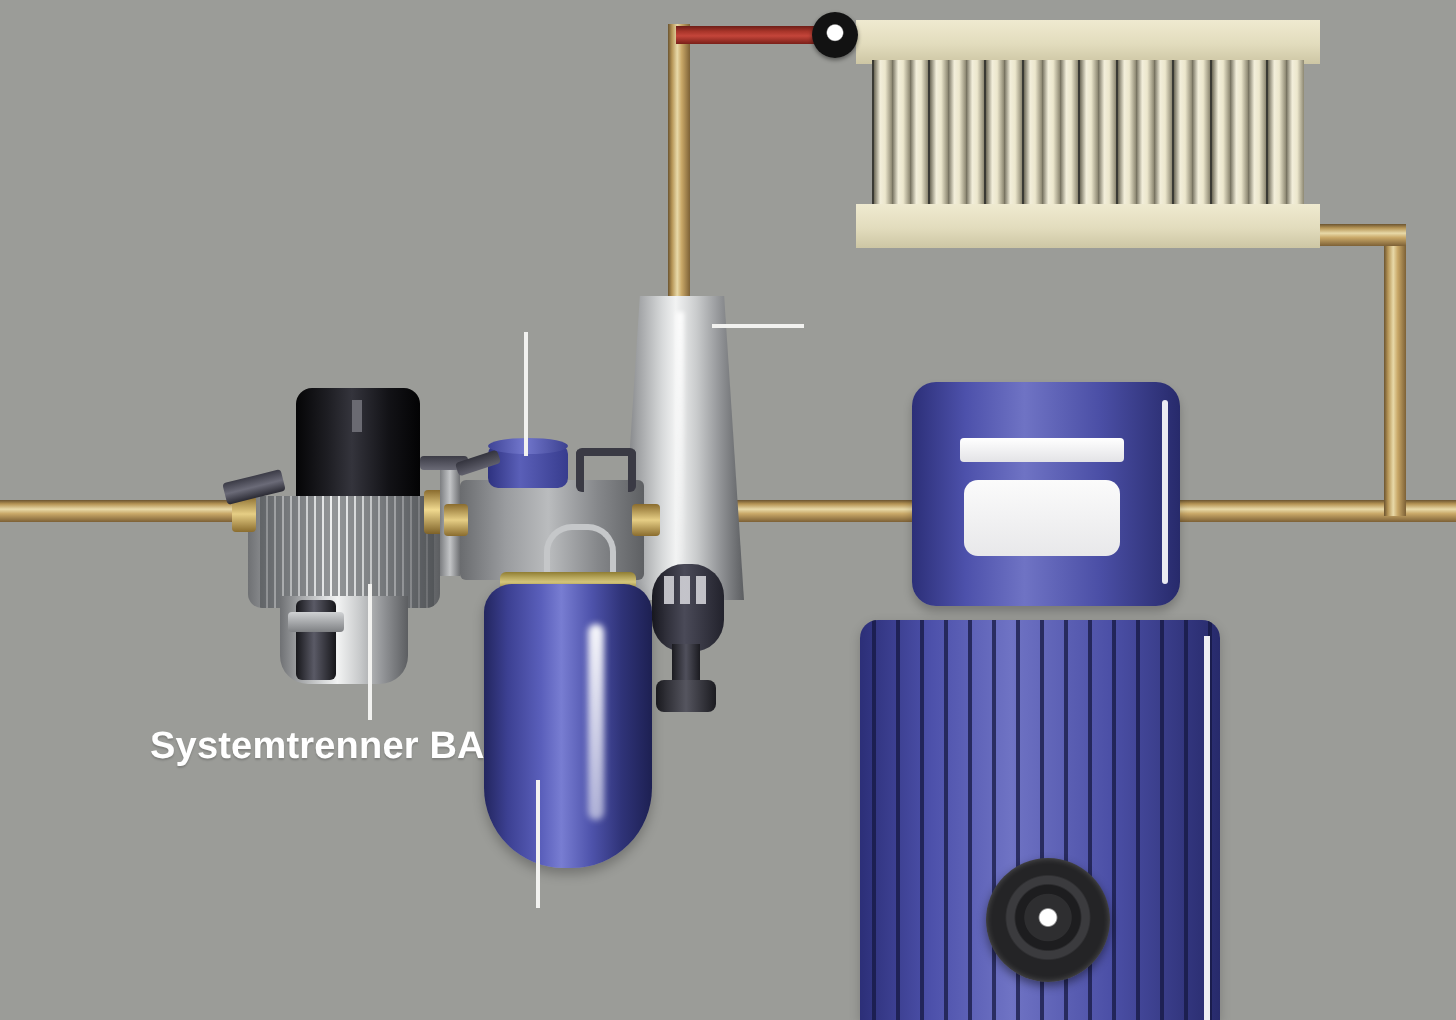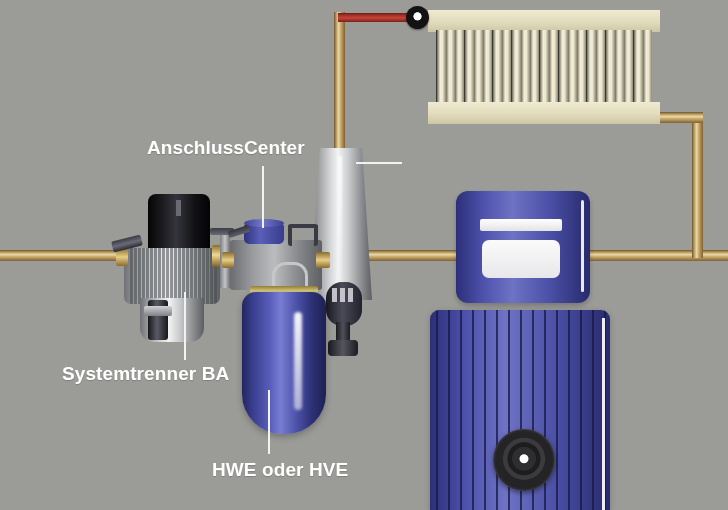--- a/index.html
+++ b/index.html
@@ -245,17 +245,15 @@
                  #1d1d1f 27% 36%,
                  #3b3b3e 38% 46%,
                  #242426 48% 50%);
               box-shadow:0 2px 5px rgba(0,0,0,.45), inset 0 0 3px rgba(255,255,255,.25);"></div>
 
   <div class="leader v" style="left:262px;top:166px;height:62px;"></div>
   <div class="leader h" style="left:356px;top:162px;width:46px;"></div>
   <div class="leader v" style="left:184px;top:292px;height:68px;"></div>
   <div class="leader v" style="left:268px;top:390px;height:64px;"></div>
 
-  <div class="lbl" style="left:147px;top:137px;">AnschlussCenter</div>
-  <div class="lbl" style="left:62px;top:363px;">Systemtrenner BA</div>
-  <div class="lbl" style="left:212px;top:459px;">HWE oder HVE</div>
+  <div class="lbl" style="left:75px;top:363px;">Systemtrenner BA</div>
 
 </div>
 
 </body></html>

